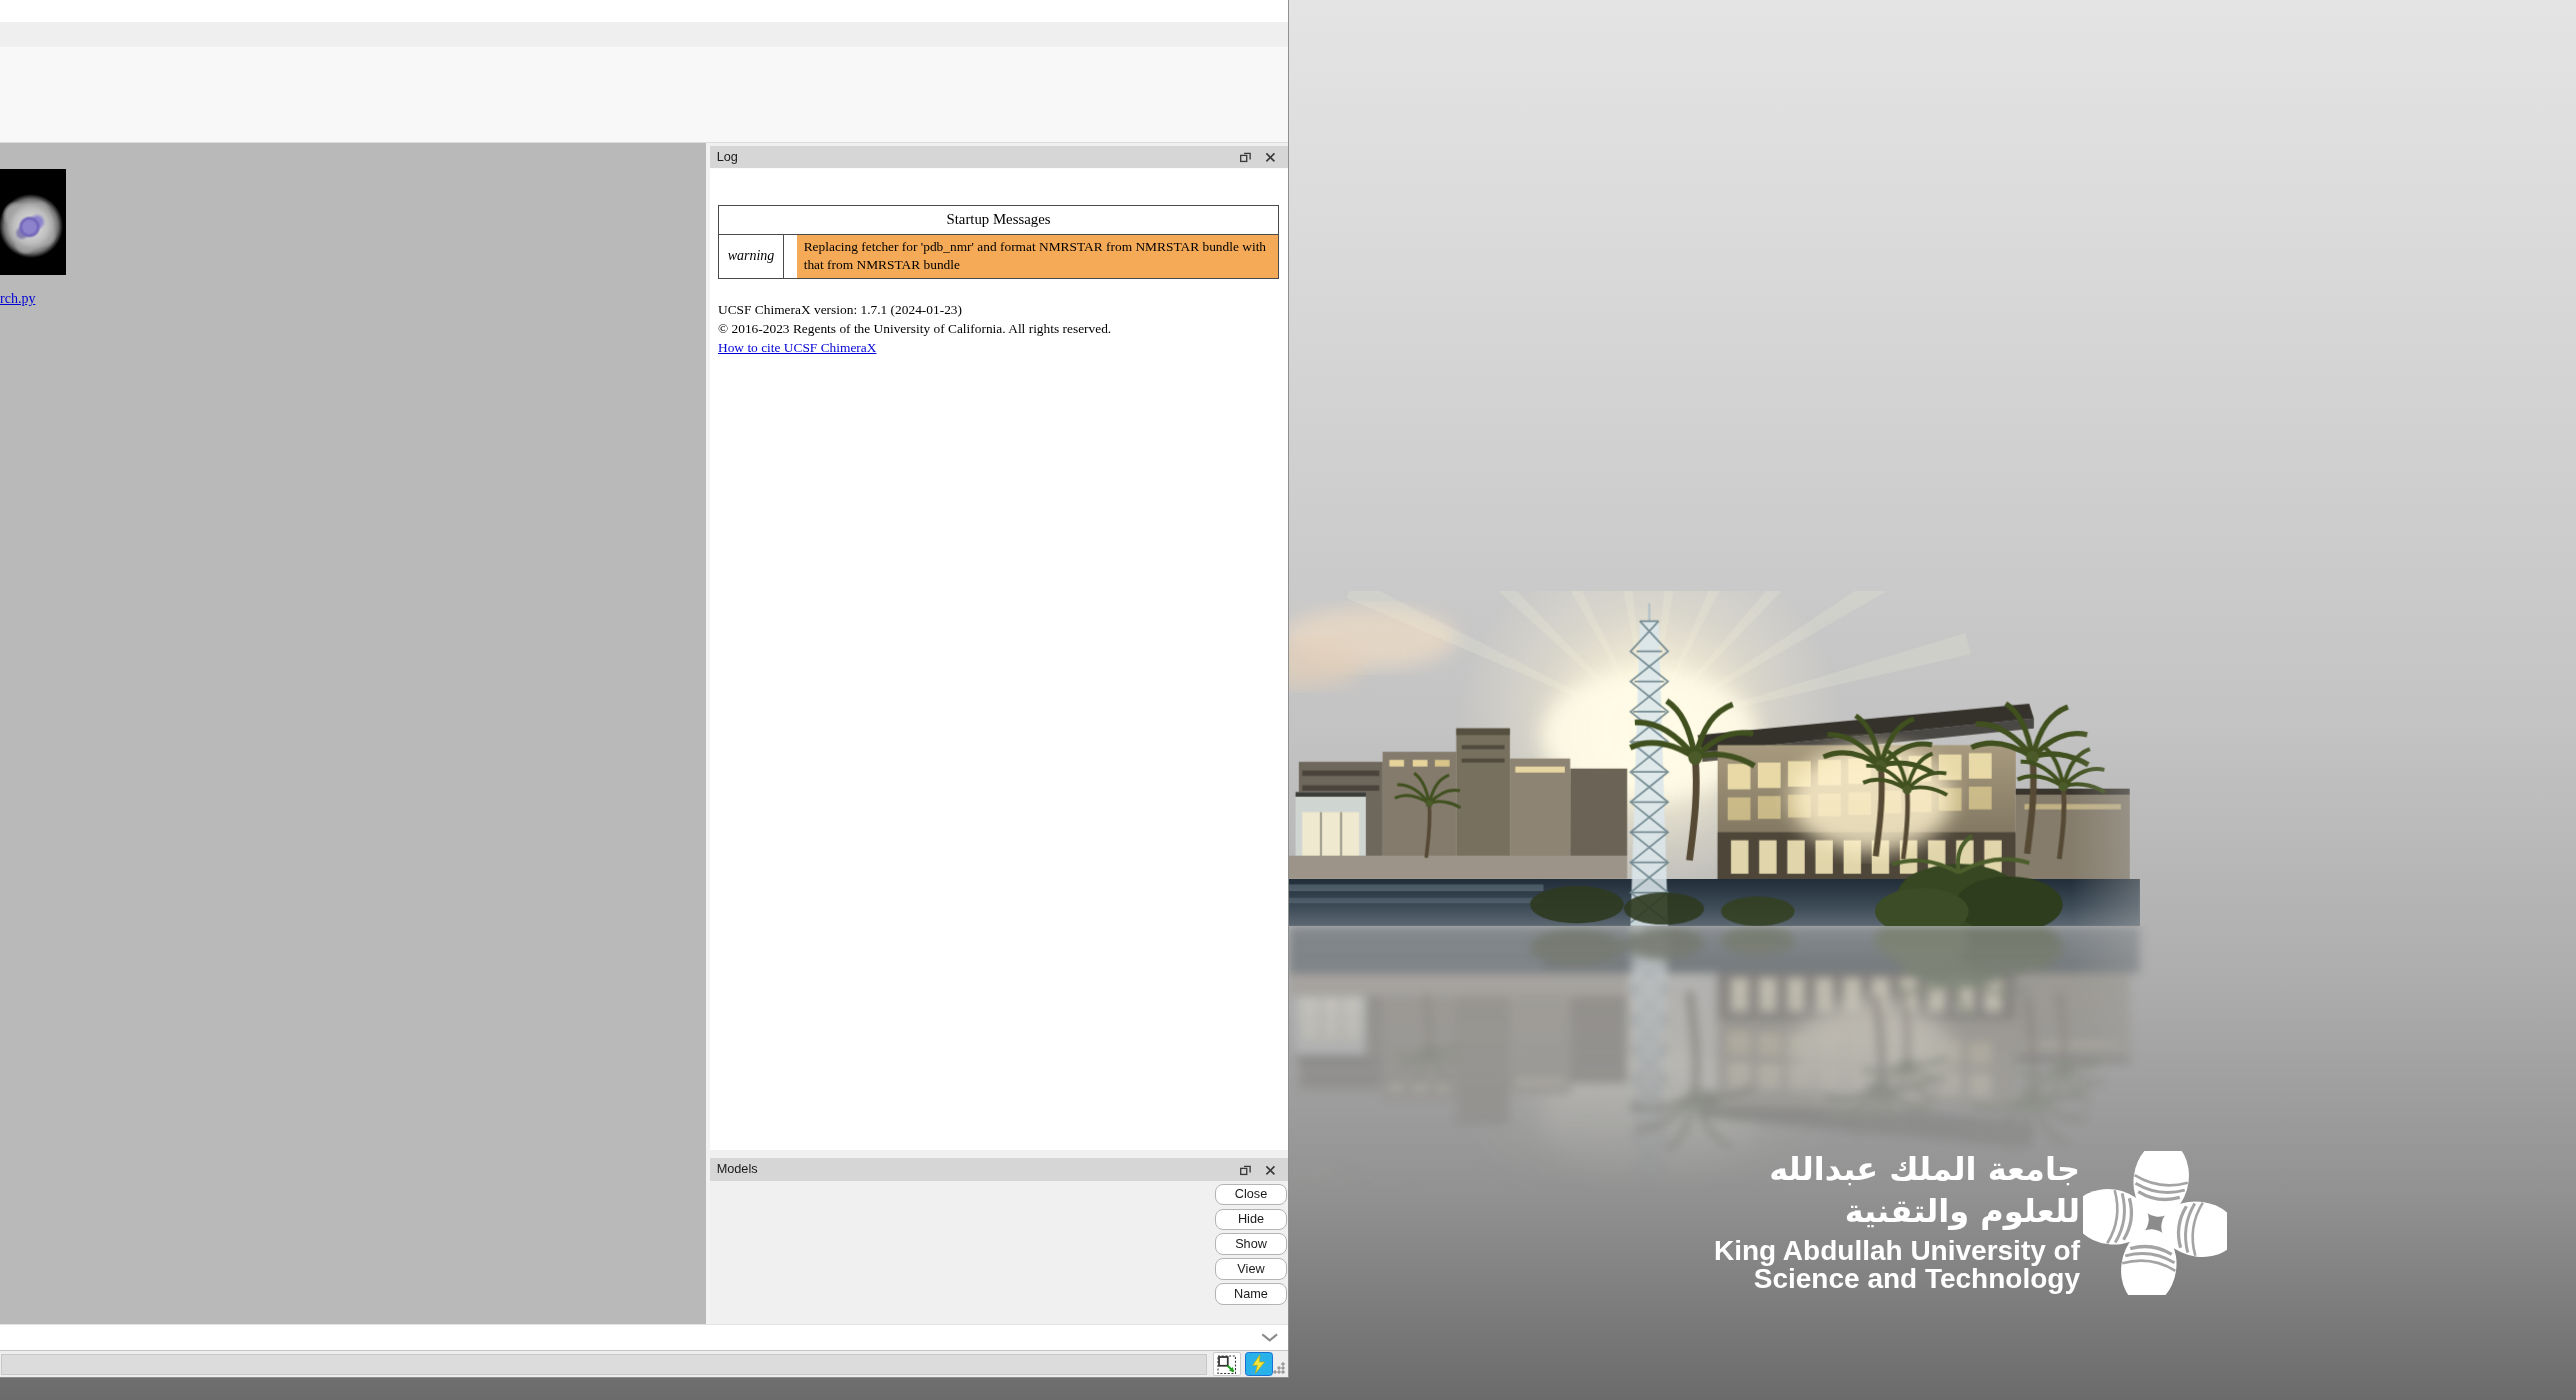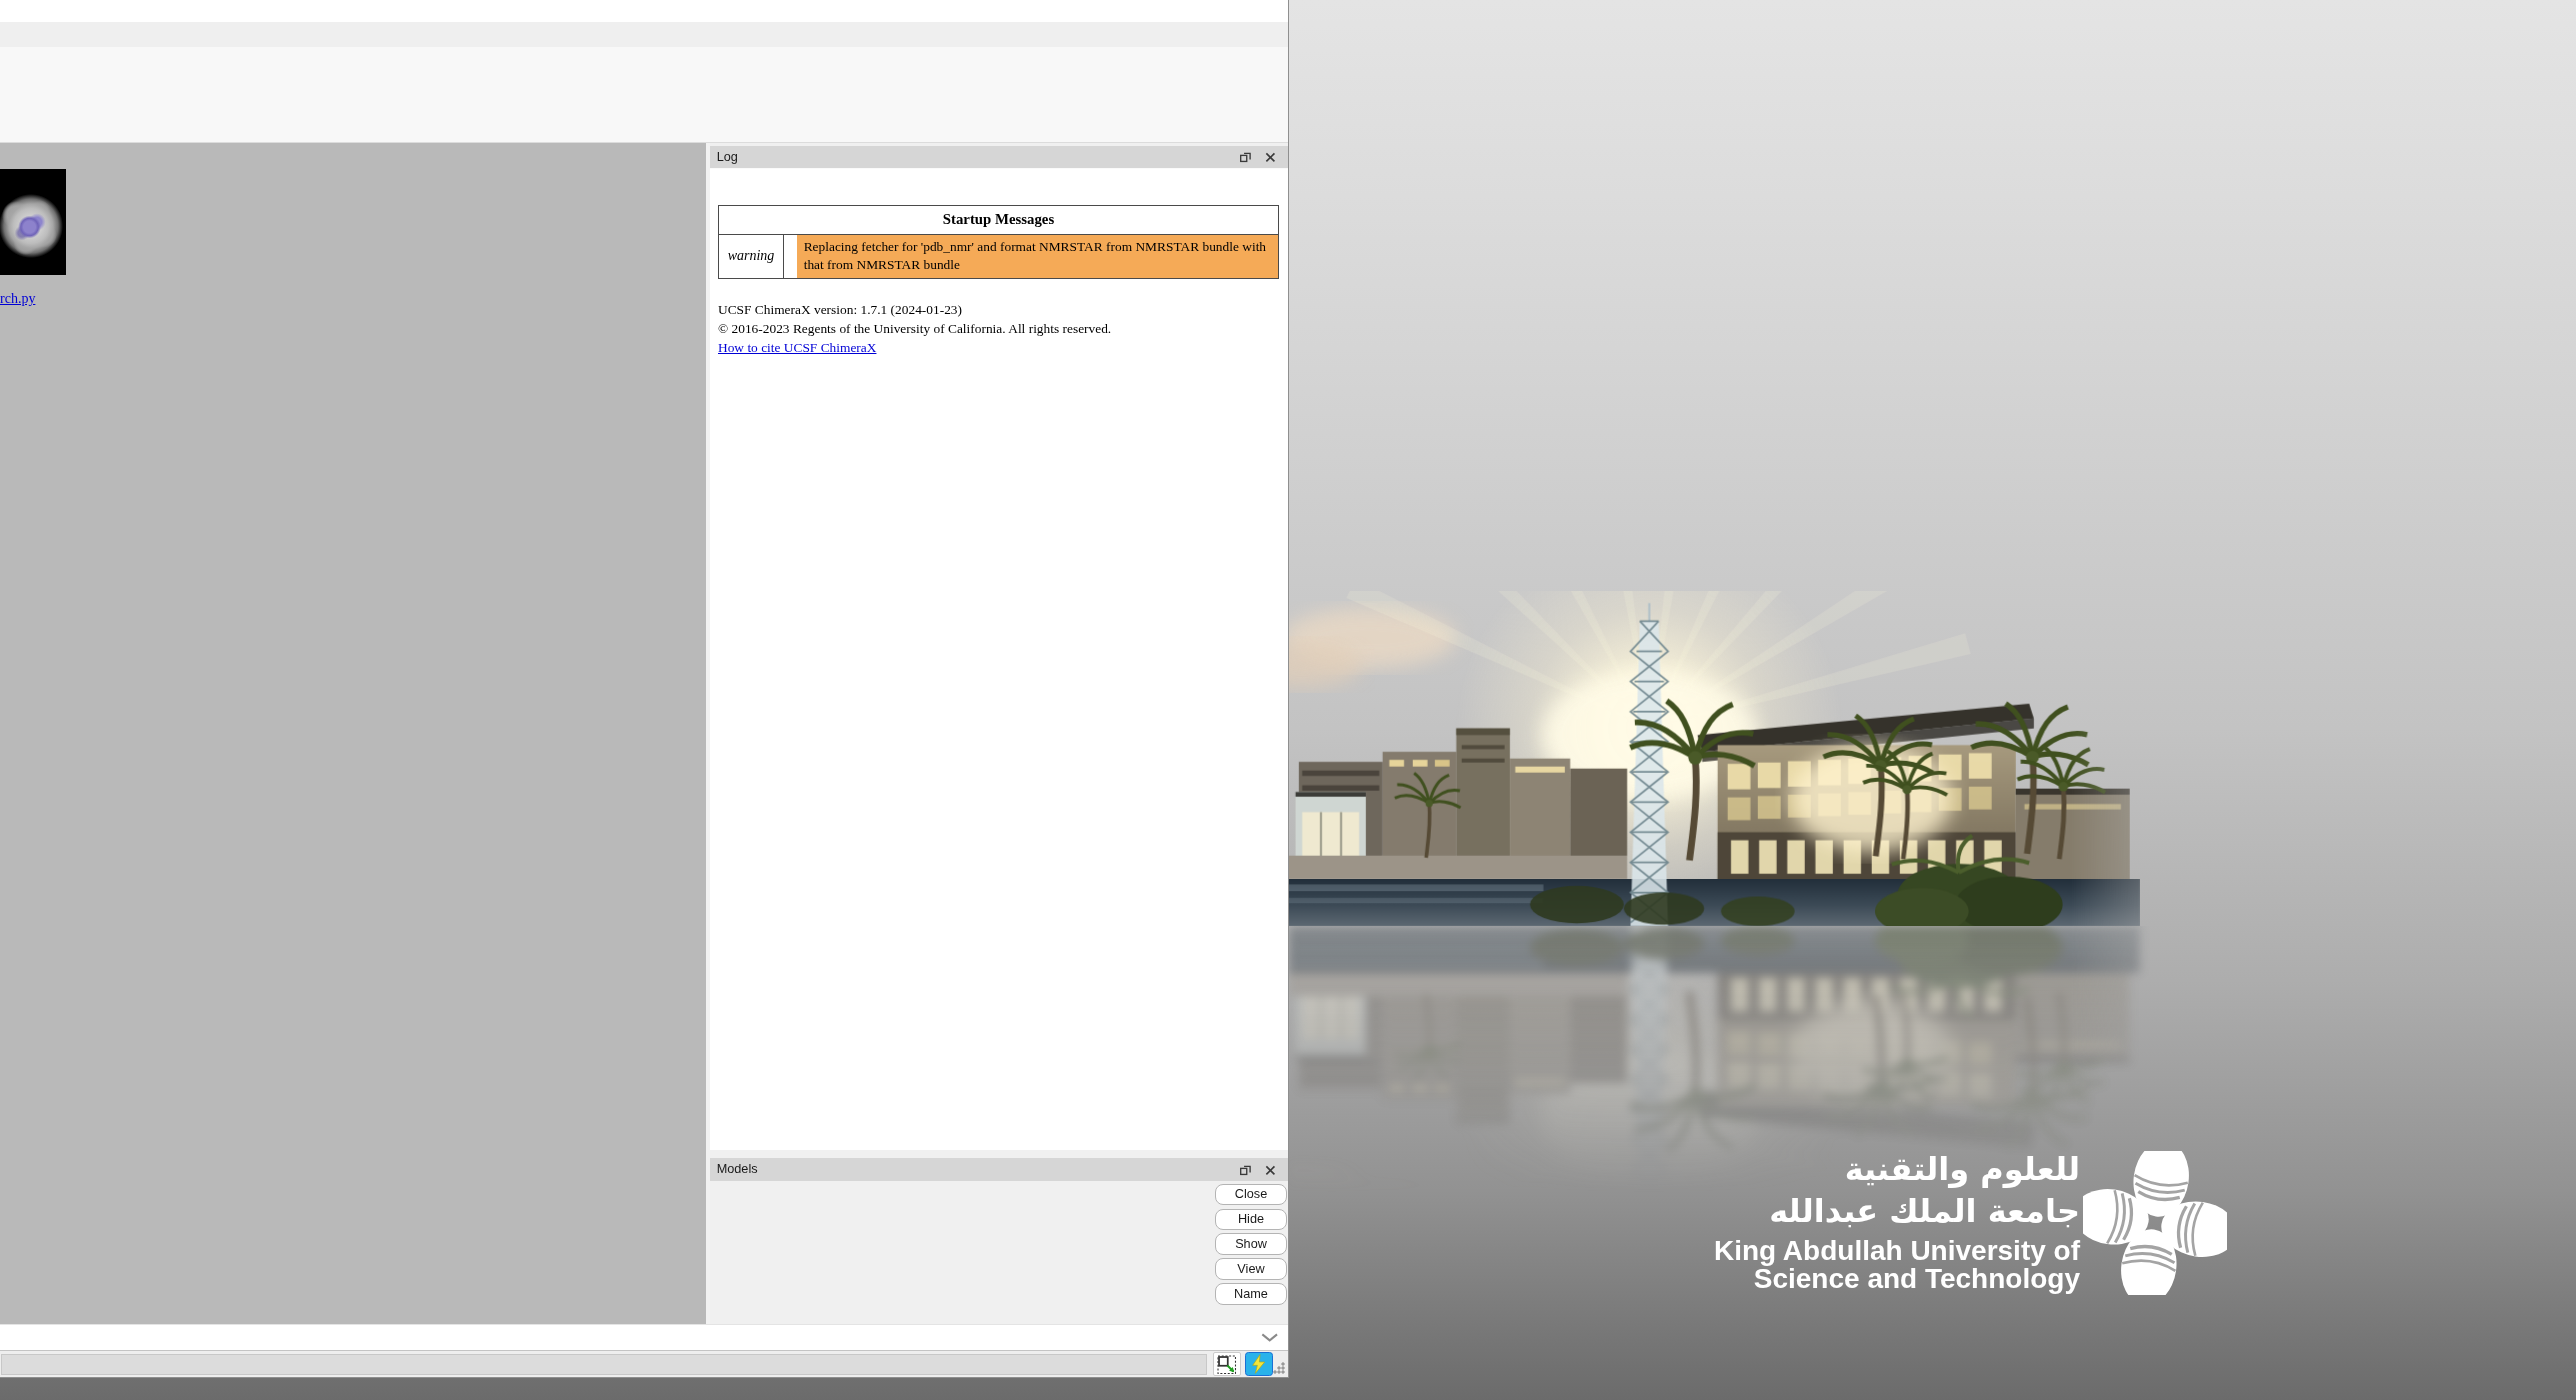--- a/index.html
+++ b/index.html
@@ -42,21 +42,21 @@
   #vsplit{left:706px;top:143px;width:4px;height:1181px;background:#f2f2f2;}
   #rightdock{left:710px;top:143px;width:578px;height:1181px;background:#f0f0f0;}
   .ptitle{position:absolute;left:0;width:578px;height:23.5px;background:#d6d6d6;border-bottom:1.3px solid #fafafa;box-sizing:border-box;}
   .ptitle .tlabel{position:absolute;left:6.7px;top:4px;font-size:12.7px;color:#1a1a1a;}
   .ticon{position:absolute;top:4.7px;width:14.8px;height:14.8px;cursor:default;}
   .float-ic{right:35px;} .close-ic{right:10.7px;}
   #log-title{top:2.7px;}
   #log-body{position:absolute;left:0;top:26px;width:578px;height:981px;background:#ffffff;overflow:hidden;}
   #startup-table{position:absolute;left:8px;top:36px;width:561px;border:1.3px solid #4a4a4a;box-sizing:border-box;background:#fff;}
   #startup-table .hdr{border-bottom:1.3px solid #4a4a4a;text-align:center;
-    font-family:"Liberation Serif",serif;font-size:14.8px;font-weight:bold;padding:5.4px 0;color:#000;}
+    font-family:"Liberation Serif",serif;font-size:14.8px;font-weight:normal;padding:5.4px 0;color:#000;}
   #startup-table .row{display:flex;gap:13px;}
   #startup-table .lcell{width:65px;border-right:1.3px solid #4a4a4a;box-sizing:border-box;display:flex;align-items:center;justify-content:center;
     font-family:"Liberation Serif",serif;font-style:italic;font-size:14px;color:#000;}
   #startup-table .rcell{flex:1;background:#f5aa57;padding:3.4px 6.7px;
     font-family:"Liberation Serif",serif;font-size:13.4px;line-height:18px;color:#000;}
   #log-text{position:absolute;left:8px;top:131px;font-family:"Liberation Serif",serif;font-size:13.4px;line-height:19px;color:#000;}
   #log-text a{color:#0000d6;}
   #dock-gap{position:absolute;left:0;top:1007px;width:578px;height:8px;background:#f0f0f0;}
   #models-title{top:1015px;}
   #models-body{position:absolute;left:0;top:1038px;width:578px;height:142px;background:#f0f0f0;}
@@ -253,22 +253,22 @@
       <use href="#sceneG"></use>
     </svg>
     <div id="reflection">
       <svg class="scene-svg" style="top:0" viewBox="0 0 1420 500">
           <use href="#sceneG"></use>
         </svg>
     </div>
   </div>
 
   <div id="kaust-block" class="abs">
+    <div class="ar">جامعة الملك عبدالله</div>
     <div class="ar">للعلوم والتقنية</div>
-    <div class="ar">جامعة الملك عبدالله</div>
     <div class="en" style="margin-top:5.4px">King Abdullah University of</div>
     <div class="en">Science and Technology</div>
   </div>
 
   <svg id="kaust-logo" class="abs" viewBox="-110 -110 220 220">
     <g>
       <g transform="rotate(8)">
         <ellipse cx="0" cy="-68" rx="42" ry="58" fill="#ffffff"></ellipse>
         <path d="M-32,-44 Q0,-30 32,-44" stroke="#a4a4a4" stroke-width="5" fill="none"></path>
         <path d="M-38,-56 Q0,-40 38,-56" stroke="#a4a4a4" stroke-width="4.5" fill="none"></path>

